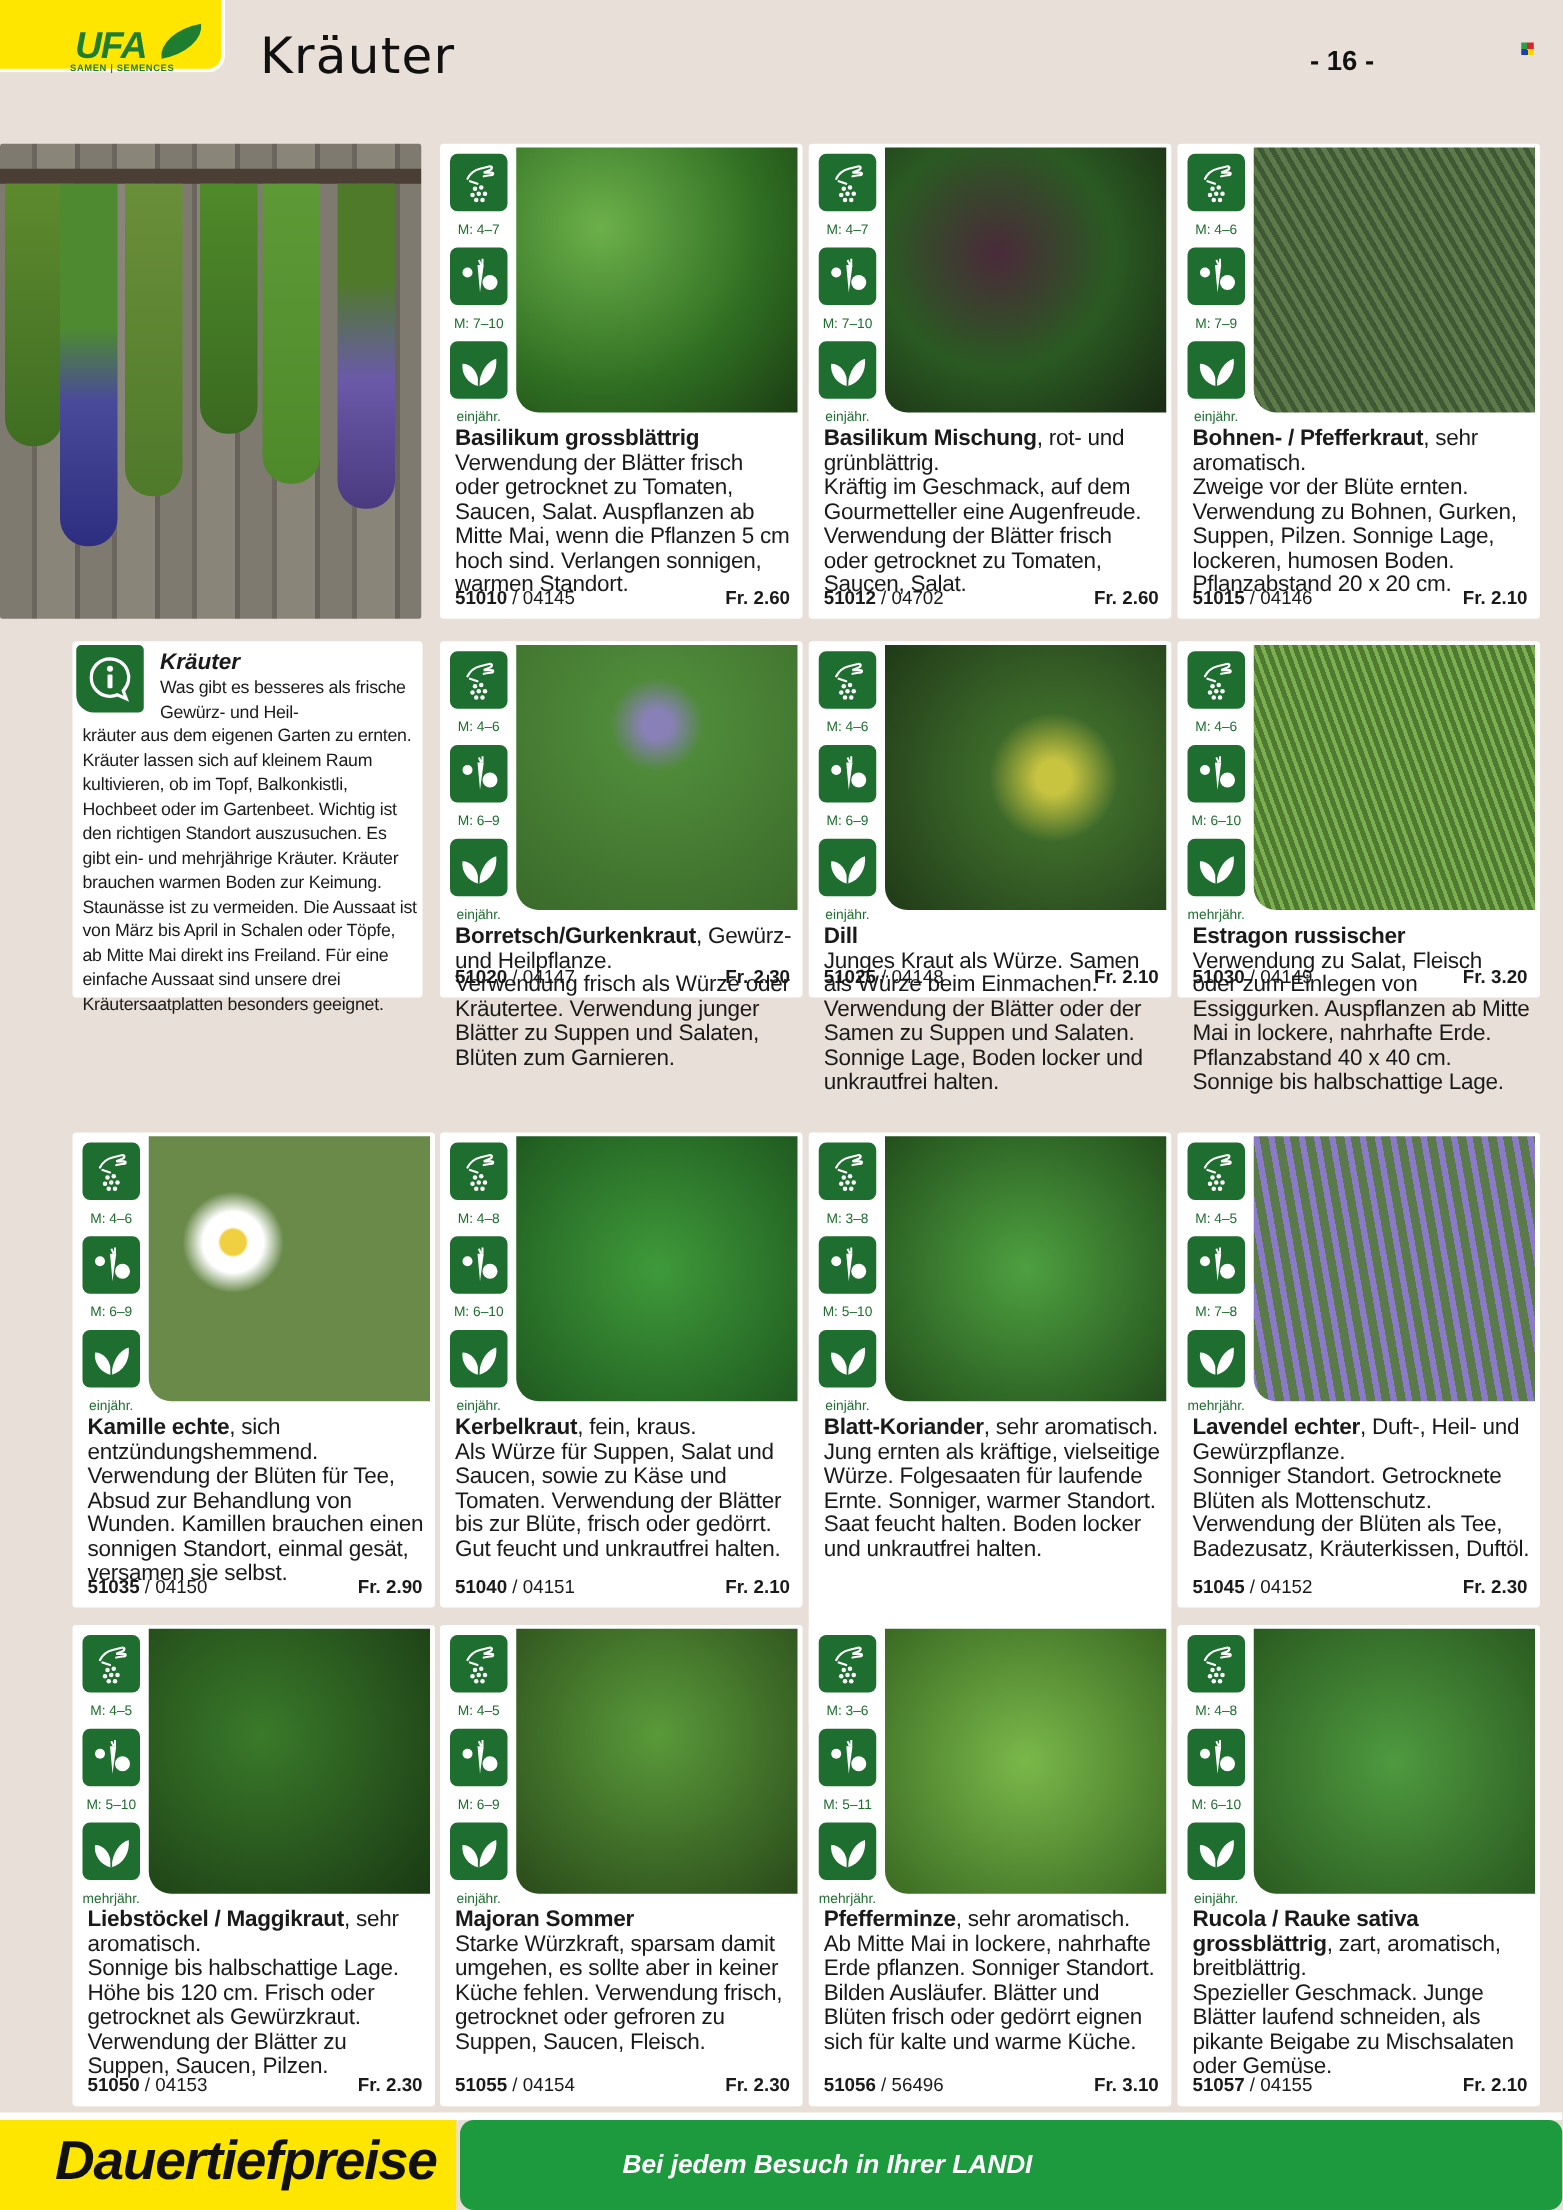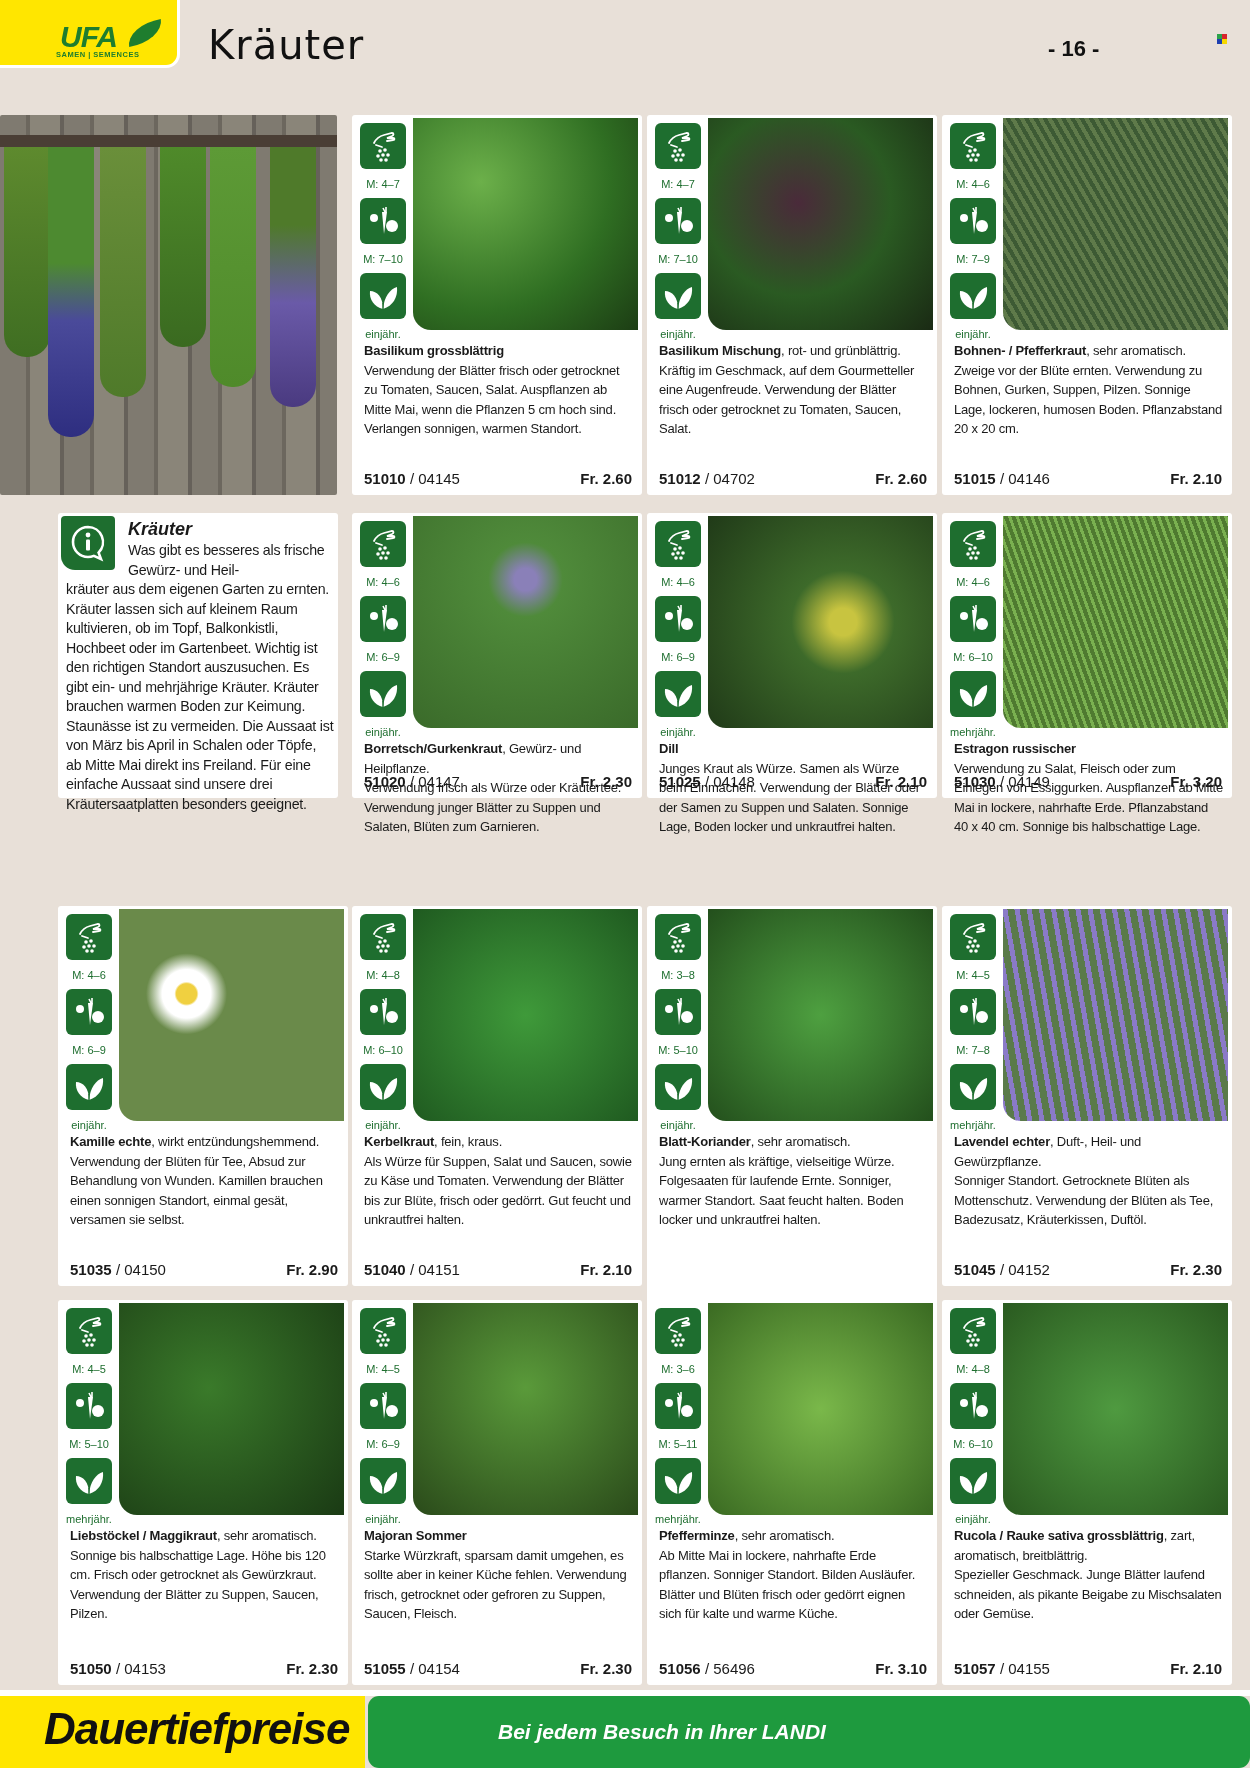--- a/index.html
+++ b/index.html
@@ -1,39 +1,39 @@
 <!DOCTYPE html>
 <html><head>
 <meta charset="utf-8">
 <style>
   * { box-sizing: border-box; margin: 0; padding: 0; }
   html, body { width: 1250px; height: 1768px; overflow: hidden; }
   body { background: #e8e0d8; font-family: "Liberation Sans", sans-serif; position: relative; color: #1a1a1a; }
 
   .header { position: absolute; left: 0; top: 0; width: 1250px; height: 100px; }
-  .logo-box { position: absolute; left: 0; top: 0; width: 180px; height: 68px; background: #ffe600; border-bottom-right-radius: 14px; border-right: 3px solid #fff; border-bottom: 3px solid #fff; }
+  .logo-box { position: absolute; left: 0; top: 0; width: 180px; height: 58px; background: #ffe600; border-bottom-right-radius: 14px; border-right: 3px solid #fff; border-bottom: 3px solid #fff; }
   .logo-text { position: absolute; left: 60px; top: 20px; font-weight: bold; font-style: italic; font-size: 30px; color: #1e7d2e; letter-spacing: -1px; }
   .logo-leaf { position: absolute; left: 127px; top: 22px; width: 36px; height: 22px; background: #1e7d2e; border-radius: 100% 0 100% 0; transform: rotate(-10deg); }
   .logo-sub { position: absolute; left: 45px; top: 50px; font-size: 7.5px; font-weight: bold; color: #1e7d2e; letter-spacing: 0.5px; margin-left: 11px; }
   .page-title { position: absolute; left: 208px; top: 22px; font-family: "DejaVu Sans", sans-serif; font-size: 40px; color: #111; letter-spacing: 1px; }
   .page-num { position: absolute; left: 1048px; top: 36px; font-size: 22px; font-weight: bold; color: #111; }
   .marker { position: absolute; left: 1217px; top: 34px; width: 10px; height: 10px; background: conic-gradient(#d8242c 0 25%, #f5d800 0 50%, #1e3fb0 0 75%, #2ba24a 0); }
 
   .hero { position: absolute; left: 0; top: 115px; width: 337px; height: 380px; overflow: hidden; border-radius: 2px;
     background: repeating-linear-gradient(90deg, #7f7a70 0 26px, #6c675e 26px 30px, #8a8579 30px 60px, #66615a 60px 64px); }
   .hero .rod { position: absolute; left: 0; top: 20px; width: 337px; height: 12px; background: #4a3e35; }
   .bundle { position: absolute; top: 32px; width: 46px; border-radius: 0 0 22px 22px; }
 
   .card { position: absolute; width: 290px; background: #fff; border-radius: 3px; }
   .card .icons { position: absolute; left: 6px; top: 8px; width: 50px; }
   .ico { width: 46px; height: 46px; background: #1e6e2f; border-radius: 6px; margin: 0 auto; position: relative; display: flex; align-items: center; justify-content: center; }
   .ico svg { width: 34px; height: 34px; }
   .ico-label { font-size: 11px; text-align: center; color: #1e6e2f; margin: 9px 0 8px 0; font-family: "Liberation Sans Narrow", "Liberation Sans", sans-serif; }
   .card .photo { position: absolute; left: 61px; top: 3px; width: 225px; height: 212px; border-radius: 0 0 0 18px; }
-  .card .text { position: absolute; left: 12px; top: 226px; width: 270px; font-size: 13px; line-height: 19.5px; letter-spacing: -0.2px; }
+  .card .text { position: absolute; left: 12px; top: 226px; width: 270px; font-size: 18px; line-height: 19.5px; letter-spacing: -0.2px; }
   .card .text b { font-weight: bold; }
   .card .foot { position: absolute; left: 12px; right: 10px; bottom: 8px; font-size: 15px; display: flex; justify-content: space-between; }
   .card .foot .code b { font-weight: bold; }
   .card .foot .price { font-weight: bold; }
 
   .info { position: absolute; left: 58px; top: 513px; width: 280px; height: 285px; background: #fff; border-radius: 3px; }
   .info-icon { position: absolute; left: 3px; top: 3px; width: 54px; height: 54px; background: #1e6e2f; border-radius: 4px 4px 4px 14px; display: flex; align-items: center; justify-content: center; }
   .info-title { position: absolute; left: 70px; top: 6px; font-size: 18px; font-weight: bold; font-style: italic; }
   .info-text { position: absolute; left: 8px; top: 28px; width: 268px; font-size: 14.2px; line-height: 19.5px; letter-spacing: -0.2px; }
   .info-text .indent { display: block; padding-left: 62px; }
@@ -370,21 +370,21 @@
         <svg viewBox="0 0 34 34">
             <path d="M17 30C8 28 3 20 4 12c7 0 13 6 13 18z" fill="#fff"></path>
             <path d="M17 30c1-12 7-20 14-22 1 10-4 19-14 22z" fill="#fff"></path>
             <path d="M17 30l0-6" stroke="#1e6e2f" stroke-width="1.4"></path>
           </svg>
       </div>
       <div class="ico-label">einjähr.</div>
     </div>
     <div class="photo" style="background: radial-gradient(circle at 30% 40%, rgb(240, 208, 64) 0px, rgb(240, 208, 64) 5%, rgb(255, 255, 255) 6%, rgb(255, 255, 255) 12%, rgb(106, 138, 74) 20%);"></div>
     <div class="text">
-      <b>Kamille echte</b><span>, wirkt entzündungshemmend.</span><br>
+      <b>Kamille echte</b><span>, sich entzündungshemmend.</span><br>
       <span>Verwendung der Blüten für Tee, Absud zur Behandlung von Wunden. Kamillen brauchen einen sonnigen Standort, einmal gesät, versamen sie selbst.</span>
     </div>
     <div class="foot">
       <span class="code"><b>51035</b> / <span>04150</span></span>
       <span class="price">Fr. 2.90</span>
     </div>
   </div>
     <div class="card" style="left: 352px; top: 906px; height: 380px;">
     <div class="icons">
       <div class="ico">

